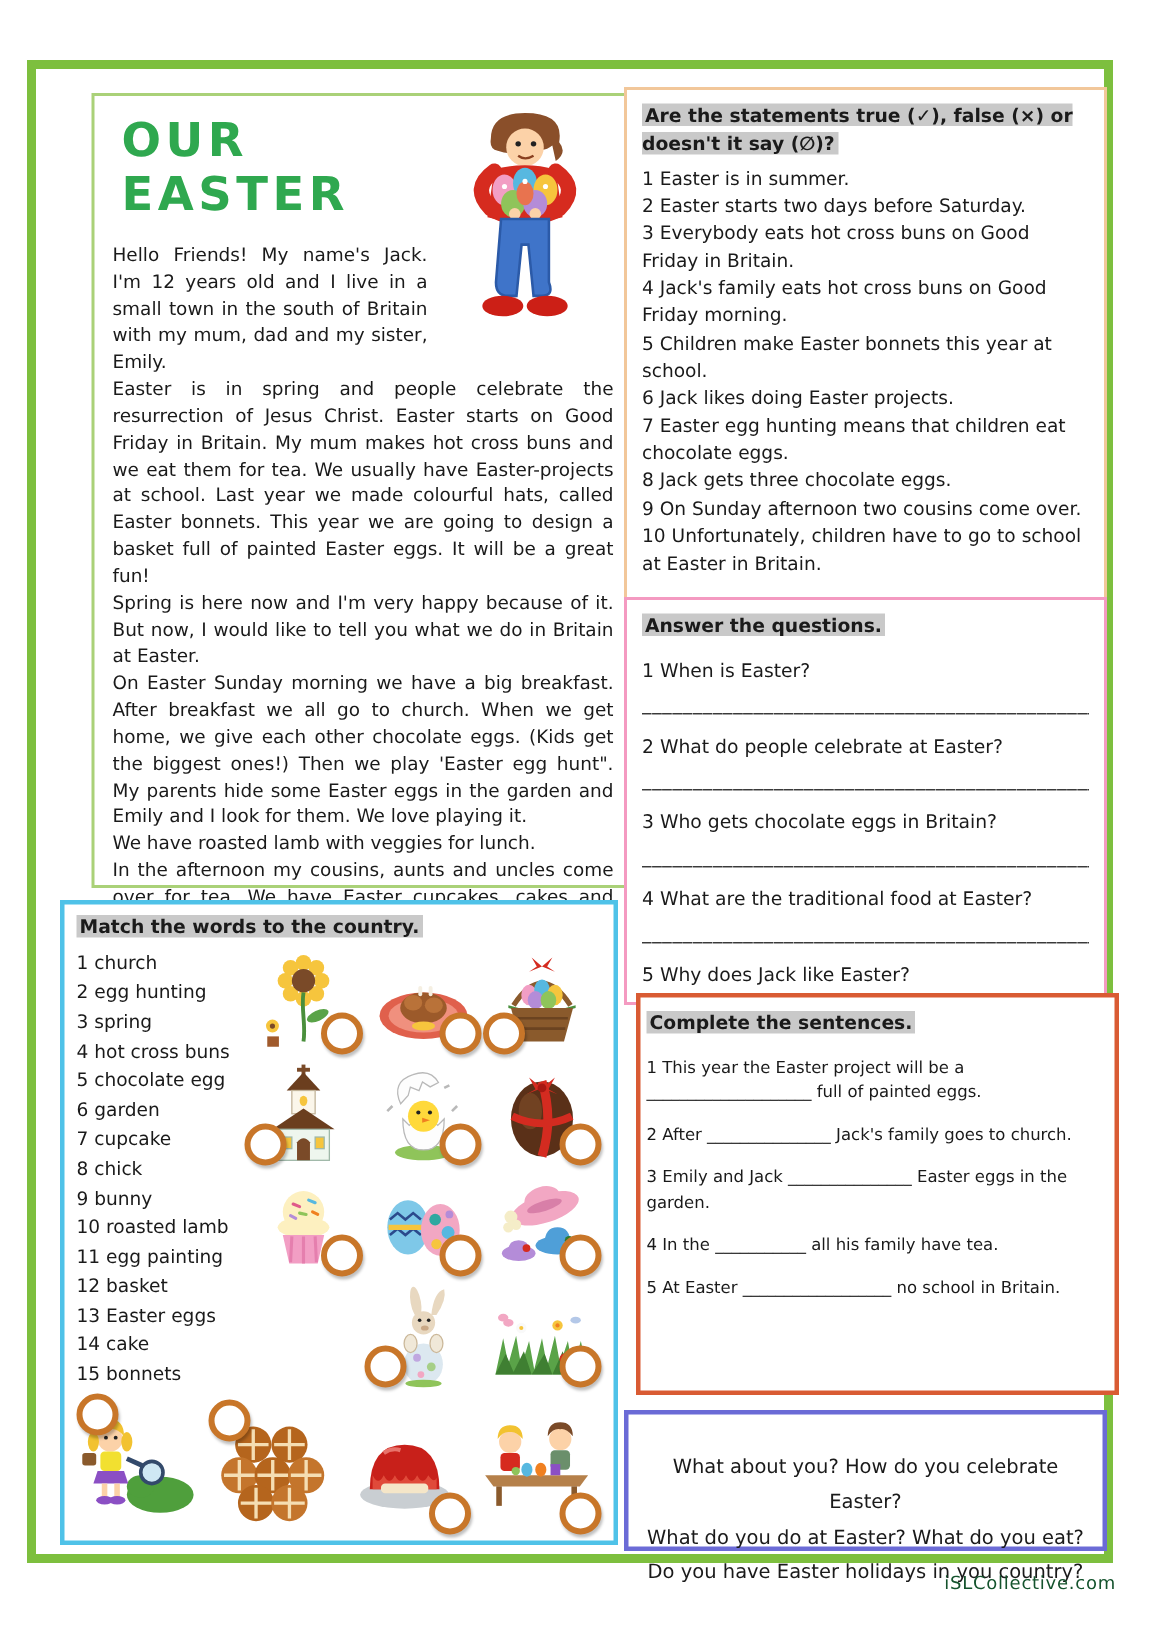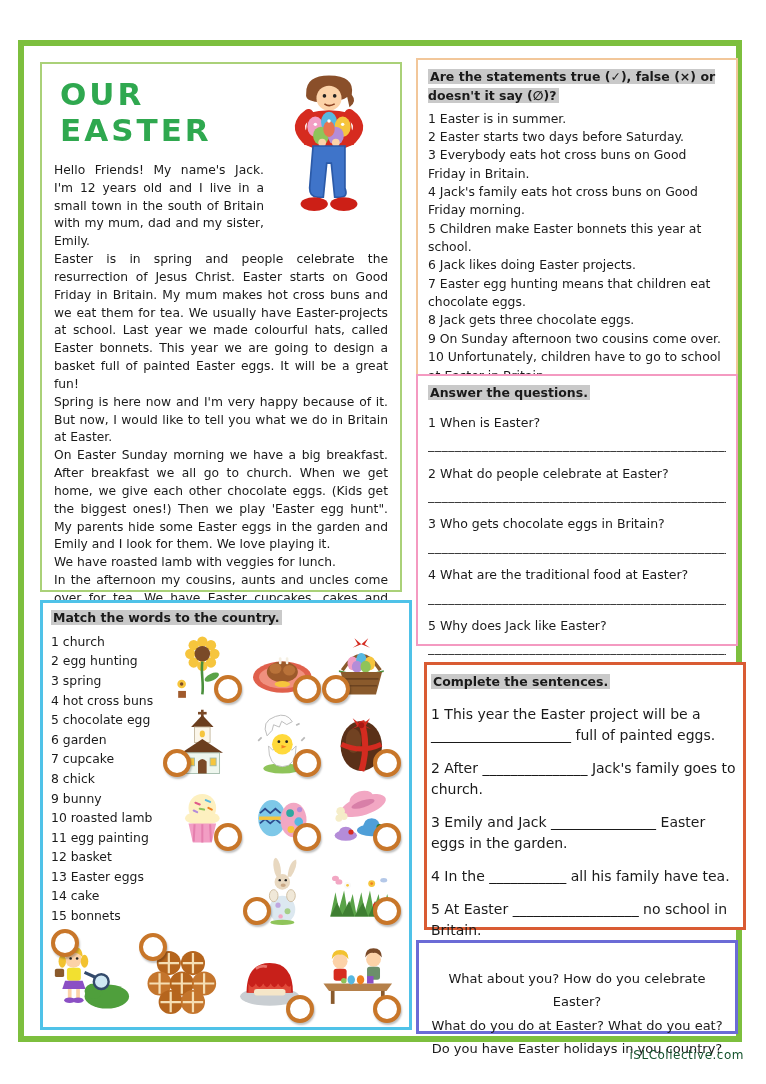--- a/index.html
+++ b/index.html
@@ -11,41 +11,41 @@
   html,body{margin:0;padding:0;}
   body{
     width:766px;height:1084px;position:relative;background:#ffffff;
     font-family:"DejaVu Sans",sans-serif;color:#1a1a1a;
   }
   .frame{
     position:absolute;left:18px;top:40px;width:724px;height:1002px;
     border:6px solid var(--frame-green);background:#fff;
   }
   .box{position:absolute;background:#fff;}
-  .passage-box{left:16px;top:16px;width:362px;height:530px;border:2px solid var(--passage-border);padding:8px 12px;}
+  .passage-box{left:37px;top:16px;width:362px;height:530px;border:2px solid var(--passage-border);padding:8px 12px;}
   .match-box{left:16px;top:554px;width:372px;height:430px;border:3px solid var(--match-border);padding:6px 8px;}
   .tf-box{left:392px;top:12px;width:322px;height:382px;border:2px solid var(--truefalse-border);padding:8px 10px;}
-  .q-box{left:392px;top:328px;width:322px;height:272px;border:2px solid var(--questions-border);padding:8px 10px;}
+  .q-box{left:392px;top:352px;width:322px;height:272px;border:2px solid var(--questions-border);padding:8px 10px;}
   .c-box{left:400px;top:616px;width:322px;height:268px;border:3px solid var(--complete-border);padding:8px 4px;}
   .about-box{left:392px;top:894px;width:322px;height:94px;border:3px solid var(--aboutyou-border);padding:24px 6px;text-align:center;}
   .hl{background:var(--hl);padding:0 2px;}
   .sec-head{font-size:12.5px;font-weight:bold;line-height:1.5;margin-bottom:4px;}
   .title{
     color:var(--title-green);font-size:31px;font-weight:800;letter-spacing:3px;
     margin:4px 0 14px 6px;
   }
   .boy{float:right;width:118px;height:148px;margin:0 0 4px 6px;}
   .passage-box p{font-size:12.3px;line-height:1.45;margin:0;text-align:justify;}
   .tf-box .stmt{font-size:12.4px;line-height:1.48;}
   .q-box .q{font-size:12.5px;line-height:1.4;margin-top:11px;}
   .q-box .ans-line{
     font-size:12.5px;line-height:1.3;margin-top:6px;white-space:nowrap;overflow:hidden;
     color:#222;letter-spacing:.5px;
   }
-  .c-box .sentence{font-size:14px;line-height:1.5;margin-top:12px;}
+  .c-box .sentence{font-size:11px;line-height:1.5;margin-top:12px;}
   .about-box .al{font-size:13px;line-height:1.8;font-weight:500;}
   .match-body{display:flex;margin-top:2px;}
   .words{width:112px;flex:none;}
   .word{font-size:12.4px;line-height:1.58;}
   .pics-grid{flex:1;display:grid;grid-template-columns:repeat(3,1fr);grid-auto-rows:73px;gap:1px;}
   .pics-bottom{display:flex;height:96px;margin-top:2px;}
   .pics-bottom .pic{flex:1;}
   .pic{position:relative;display:flex;align-items:center;justify-content:center;padding:2px;}
   .pic svg{width:100%;height:100%;max-width:84px;}
   .ring{

